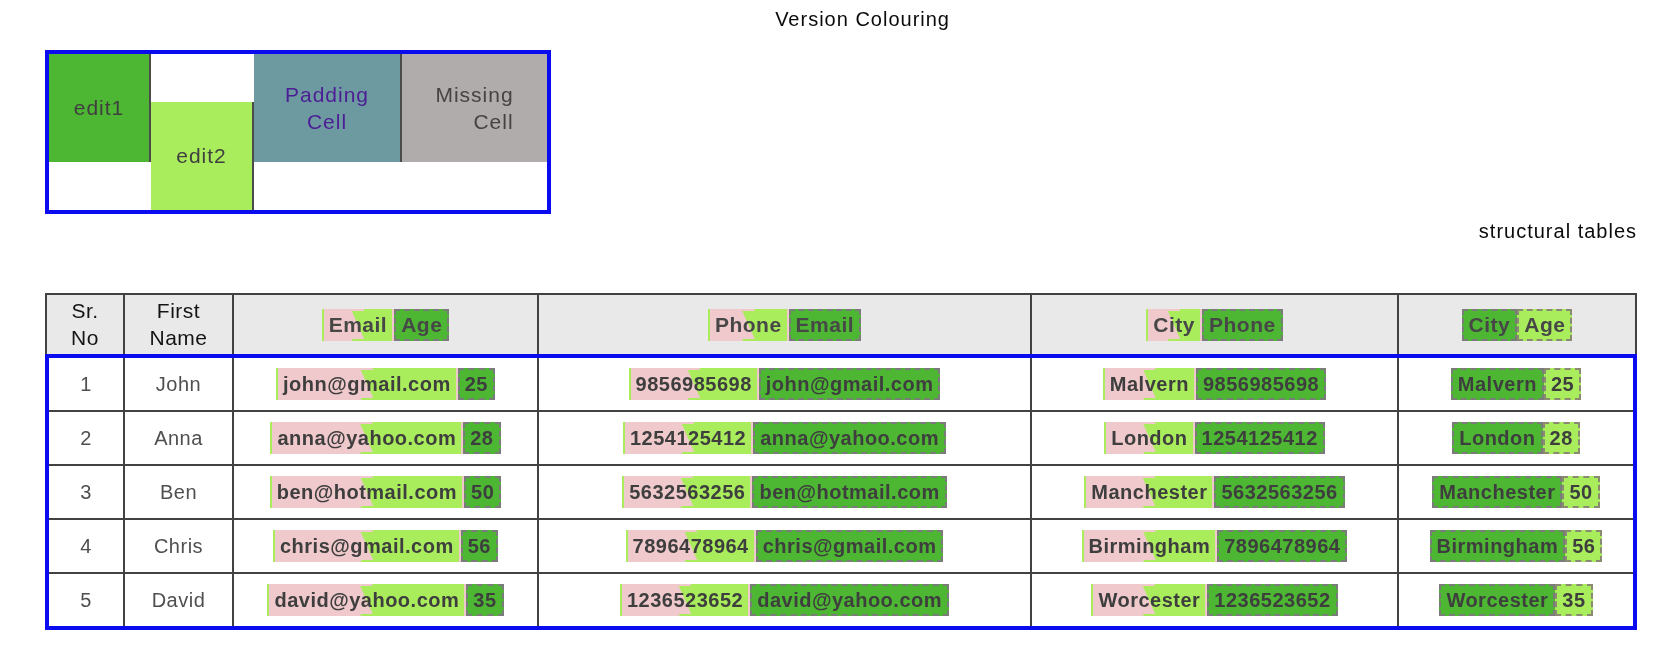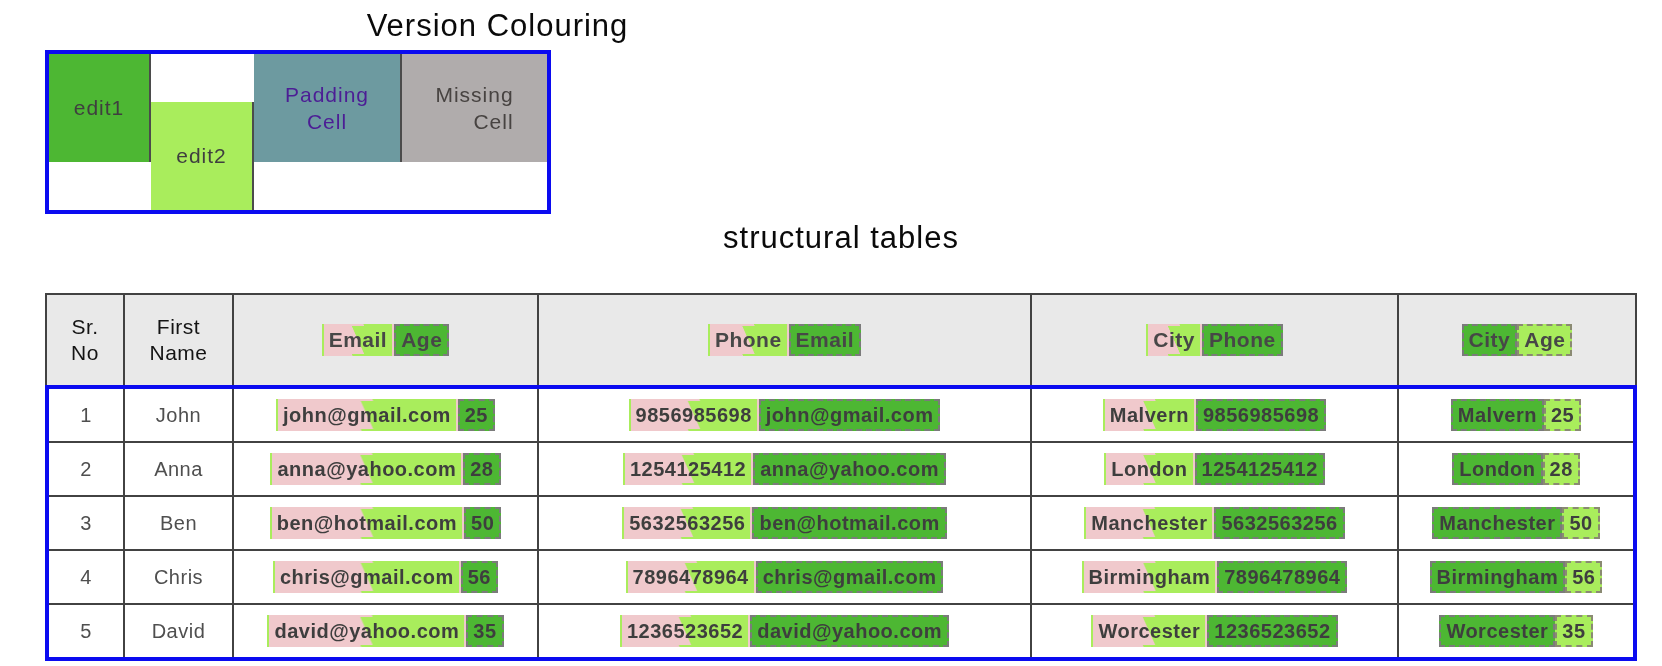--- a/index.html
+++ b/index.html
@@ -5,22 +5,22 @@
   html,body{margin:0;padding:0;background:#ffffff;}
   body{
     width:1662px;height:666px;position:relative;overflow:hidden;
     font-family:"Liberation Sans","DejaVu Sans",sans-serif;
     -webkit-font-smoothing:antialiased;
   }
   .pre{white-space:pre-line;}
 
   
   .section-title{
-    position:absolute;text-align:center;color:#0a0a0a;
-    font-size:31px;letter-spacing:1px;font-weight:500;
+    position:absolute;text-align:right;color:#0a0a0a;
+    font-size:20px;letter-spacing:1px;font-weight:500;
   }
   #legend-title{left:45px;top:8px;width:905px;}
   #main-title{left:45px;top:220px;width:1592px;}
 
   
   #legend-table{
     position:absolute;left:45px;top:50px;
     display:flex;box-sizing:border-box;
     border:4px solid var(--blue);
   }
@@ -36,21 +36,21 @@
   .lg-unchanged{width:196px;background:#ffffff;color:#2e2e2e;}
   .lg-padding{width:146px;background:var(--padding_cell);color:#4c1d95;}
   .lg-missing{width:145px;background:var(--missing_cell);color:#474341;text-align:right;}
 
   
   #main-table{position:absolute;left:45px;top:293px;width:1592px;}
   .header-grid{
     display:grid;box-sizing:border-box;width:1592px;
     grid-template-columns:78px 109px 305px 493px 367px 1fr;
     border:2px solid #424242;border-bottom:none;
-    background:#e9e9e9;height:92px;
+    background:#e9e9e9;height:61px;
   }
   .hcell{
     display:flex;align-items:center;justify-content:center;text-align:center;
     border-right:2px solid #424242;color:#141414;font-size:21px;
     letter-spacing:0.5px;line-height:1.25;
   }
   .hcell:last-child,.dcell:last-child{border-right:none;}
 
   .data-wrap{box-sizing:border-box;width:1592px;border:4px solid var(--blue);}
   .data-row{

